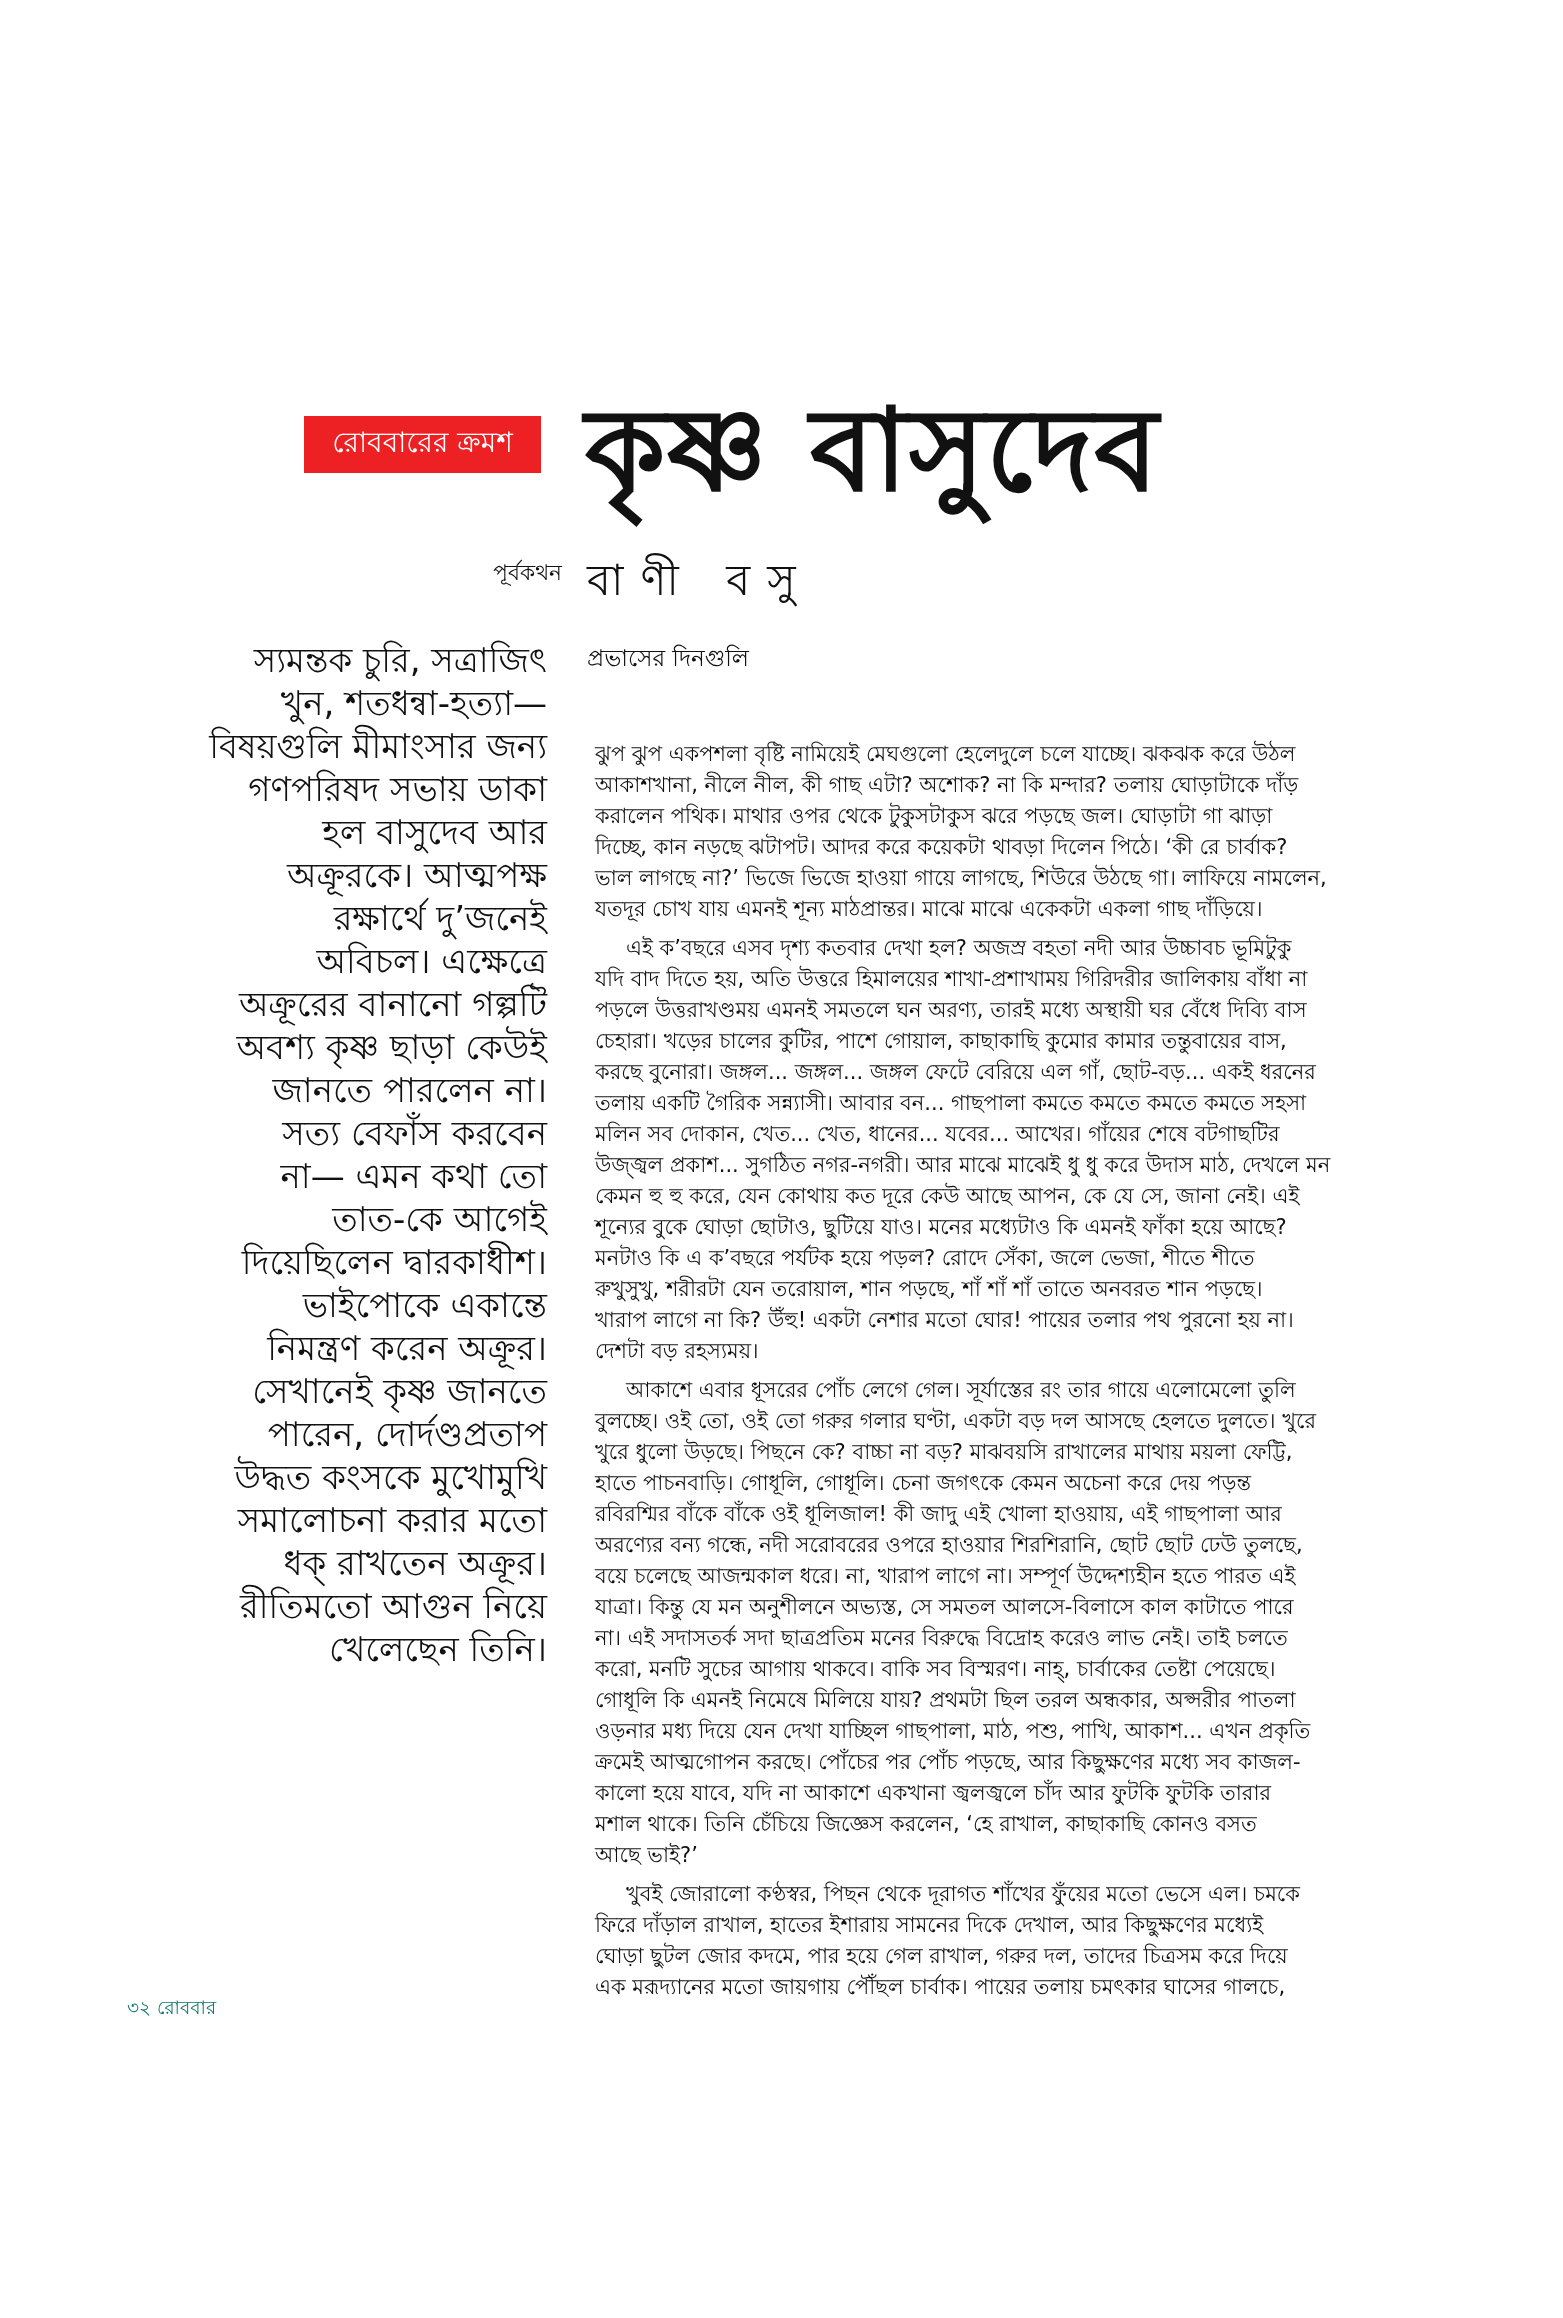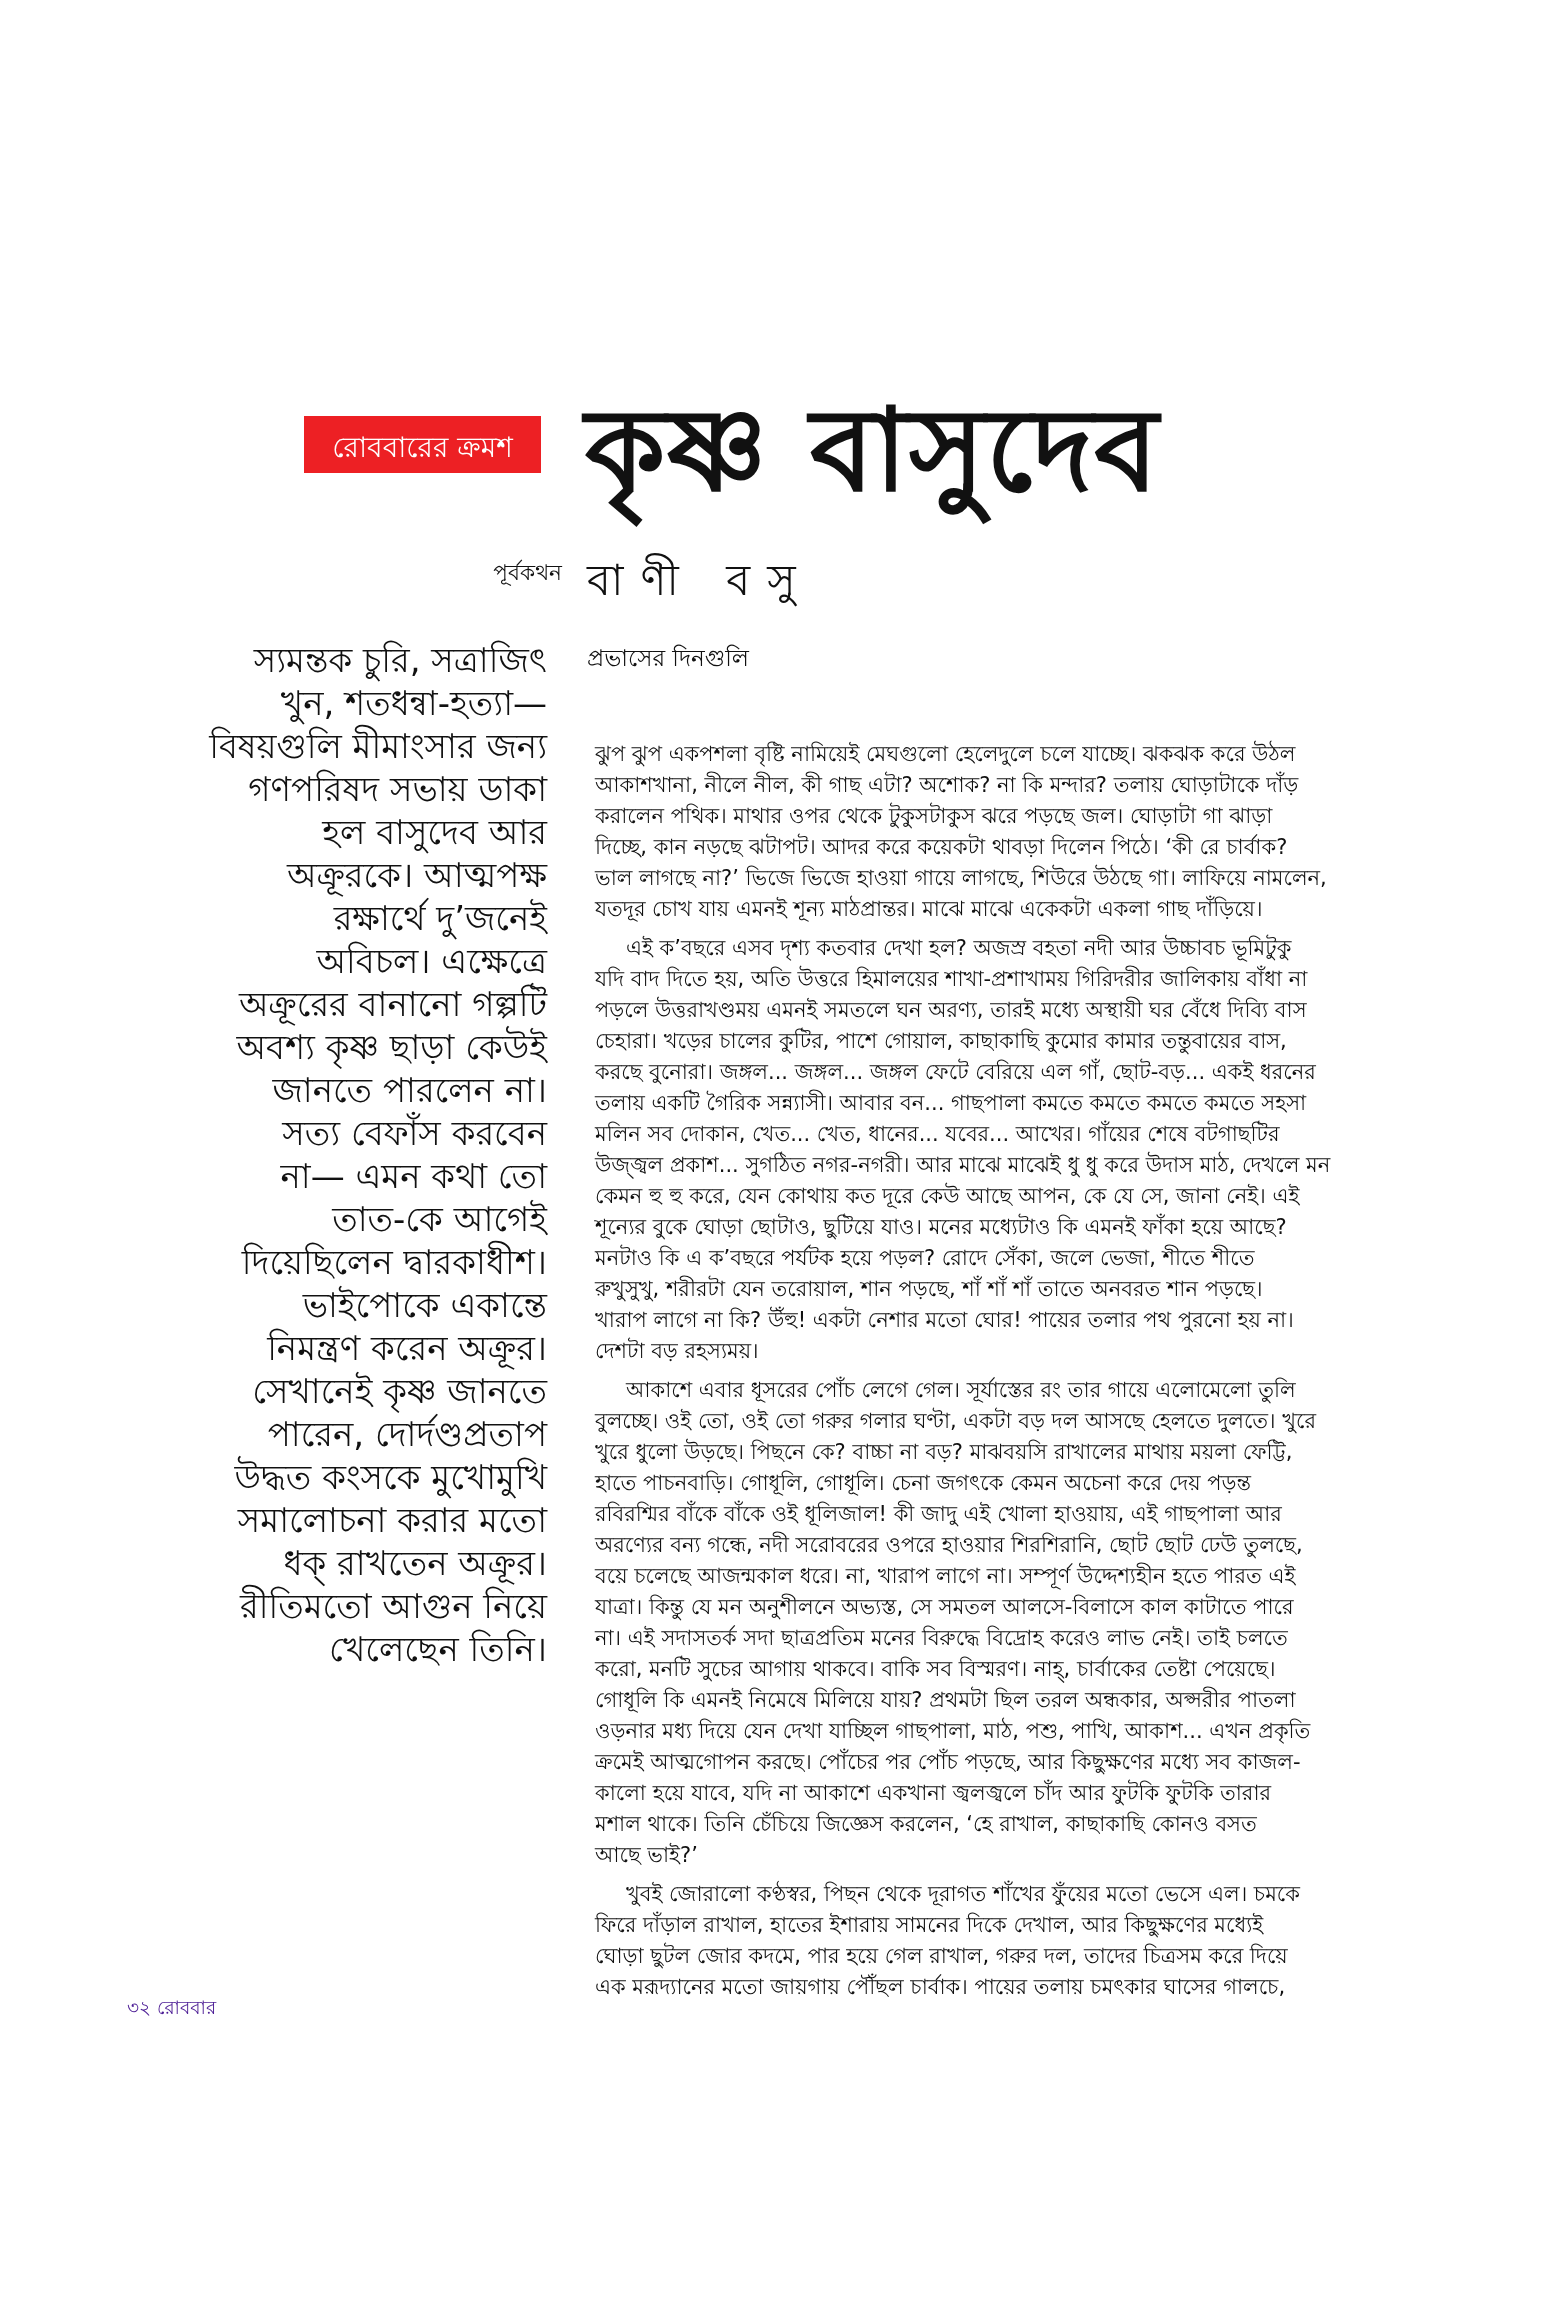--- a/index.html
+++ b/index.html
@@ -3,21 +3,21 @@
 <meta charset="utf-8">
 <style>
   html, body { margin: 0; padding: 0; background: #ffffff; }
   body {
     width: 1563px; height: 2319px; position: relative; overflow: hidden;
     font-family: "DejaVu Sans", sans-serif; color: #111111;
   }
   .series-label {
     position: absolute; left: 304px; top: 416px; width: 237px; height: 57px;
     background: #ed2024; color: #ffffff;
-    display: flex; align-items: flex-end; justify-content: center;
+    display: flex; align-items: center; justify-content: center;
     font-family: "DejaVu Sans", sans-serif; font-size: 28px; letter-spacing: 0px;
     white-space: nowrap;
   }
   .title {
     position: absolute; left: 585px; top: 393px;
     font-family: "DejaVu Sans", sans-serif; font-weight: bold;
     font-size: 115px; line-height: 1; letter-spacing: 1.5px; white-space: nowrap;
     color: #111111;
   }
   .section-kicker {
@@ -39,21 +39,21 @@
   .pullquote .pq-line { display: block; white-space: nowrap; }
   .body-text {
     position: absolute; left: 587px; top: 731px; width: 878px;
     font-size: 21px; line-height: 31px;
   }
   .body-text p { margin: 8px; }
   .body-text .line { display: block; white-space: nowrap; }
   .body-text .indent { padding-left: 31px; }
   .folio {
     position: absolute; left: 127px; top: 1994px;
-    font-size: 18.5px; white-space: nowrap; color: #4c1d95;
+    font-size: 18.5px; white-space: nowrap; color: #0f766e;
   }
 </style>
 </head>
 <body>
 
 <div class="series-label">
   <span>রোববারের ক্রমশ</span>
 </div>
 
 <h1 class="title" style="margin:0;">কৃষ্ণ বাসুদেব</h1>

